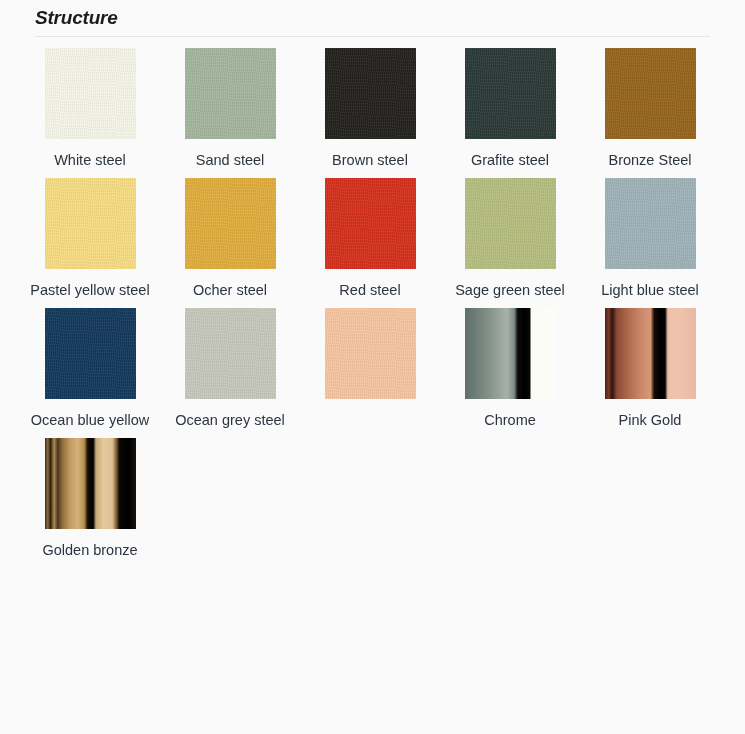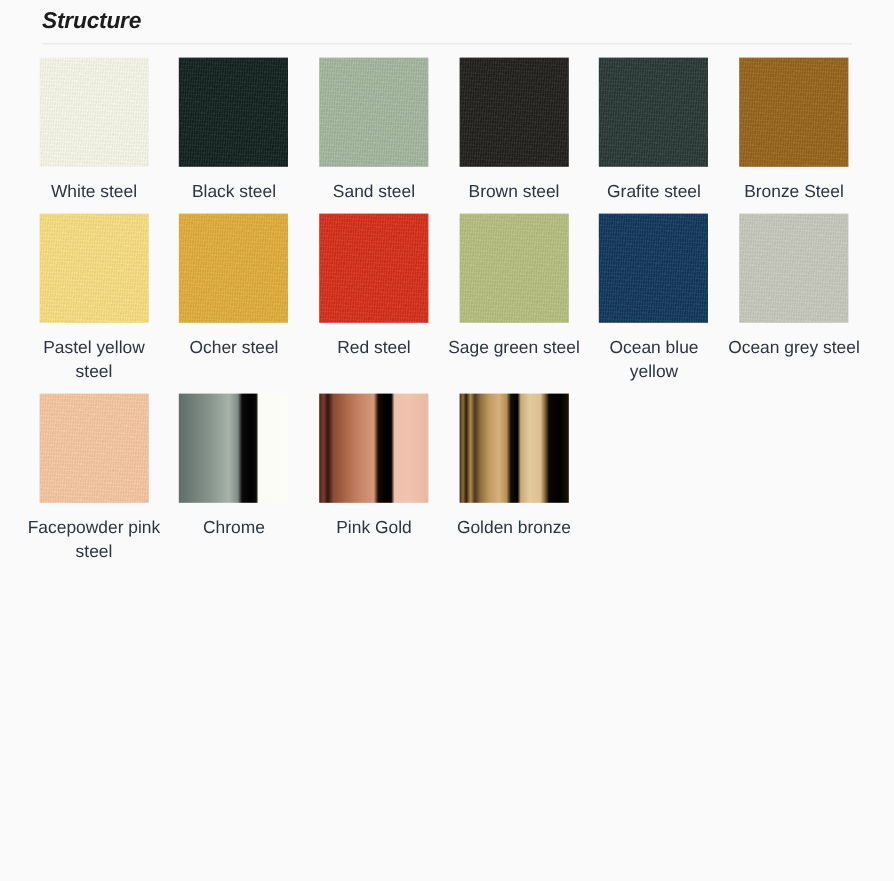--- a/index.html
+++ b/index.html
@@ -39,21 +39,21 @@
 
   .section-divider {
     margin: 6px 0 0 35px;
     width: 675px;
     height: 1px;
     background: #e6e6e6;
   }
 
   .swatch-grid {
     display: grid;
-    grid-template-columns: repeat(6, 1fr);
+    grid-template-columns: repeat(5, 1fr);
     width: 700px;
     margin: 0 0 0 20px;
     padding-top: 11px;
     row-gap: 0;
   }
 
   .swatch-cell {
     display: flex;
     flex-direction: column;
     align-items: center;
@@ -111,24 +111,20 @@
   </div>
 
   <div class="section-divider"></div>
 
   <div class="swatch-grid" id="swatch-grid">
       <div class="swatch-cell">
         <div class="swatch-chip grain" style="background: rgb(246, 246, 232);"></div>
         <div class="swatch-label">White steel</div>
       </div>
       <div class="swatch-cell">
-        <div class="swatch-chip grain" style="background: rgb(19, 35, 31);"></div>
-        <div class="swatch-label">Black steel</div>
-      </div>
-      <div class="swatch-cell">
         <div class="swatch-chip grain" style="background: rgb(165, 183, 159);"></div>
         <div class="swatch-label">Sand steel</div>
       </div>
       <div class="swatch-cell">
         <div class="swatch-chip grain" style="background: rgb(35, 33, 29);"></div>
         <div class="swatch-label">Brown steel</div>
       </div>
       <div class="swatch-cell">
         <div class="swatch-chip grain" style="background: rgb(42, 58, 55);"></div>
         <div class="swatch-label">Grafite steel</div>
@@ -147,30 +143,33 @@
       </div>
       <div class="swatch-cell">
         <div class="swatch-chip grain" style="background: rgb(213, 48, 27);"></div>
         <div class="swatch-label">Red steel</div>
       </div>
       <div class="swatch-cell">
         <div class="swatch-chip grain" style="background: rgb(182, 191, 127);"></div>
         <div class="swatch-label">Sage green steel</div>
       </div>
       <div class="swatch-cell">
+        <div class="swatch-chip grain" style="background: rgb(159, 179, 185);"></div>
+        <div class="swatch-label">Light blue steel</div>
+      </div>
+      <div class="swatch-cell">
         <div class="swatch-chip grain" style="background: rgb(19, 57, 92);"></div>
         <div class="swatch-label">Ocean blue yellow</div>
       </div>
       <div class="swatch-cell">
         <div class="swatch-chip grain" style="background: rgb(199, 201, 189);"></div>
         <div class="swatch-label">Ocean grey steel</div>
       </div>
       <div class="swatch-cell">
         <div class="swatch-chip grain" style="background: rgb(247, 198, 161);"></div>
-        <div class="swatch-label">Facepowder pink steel</div>
       </div>
       <div class="swatch-cell">
         <div class="swatch-chip" style="background: linear-gradient(90deg, rgb(95, 110, 105) 0%, rgb(109, 123, 118) 10%, rgb(138, 151, 143) 30%, rgb(167, 179, 169) 46%, rgb(127, 141, 134) 54%, rgb(10, 10, 10) 58%, rgb(0, 0, 0) 66%, rgb(9, 9, 8) 71%, rgb(251, 251, 245) 73%, rgb(253, 253, 247) 100%);"></div>
         <div class="swatch-label">Chrome</div>
       </div>
       <div class="swatch-cell">
         <div class="swatch-chip" style="background: linear-gradient(90deg, rgb(74, 35, 26) 0%, rgb(124, 59, 41) 4%, rgb(46, 21, 16) 8%, rgb(138, 74, 52) 13%, rgb(176, 108, 76) 26%, rgb(201, 133, 104) 38%, rgb(215, 152, 120) 50%, rgb(26, 11, 7) 54%, rgb(0, 0, 0) 60%, rgb(5, 2, 2) 66%, rgb(238, 193, 171) 69%, rgb(239, 195, 173) 83%, rgb(233, 185, 162) 100%);"></div>
         <div class="swatch-label">Pink Gold</div>
       </div>
       <div class="swatch-cell">

